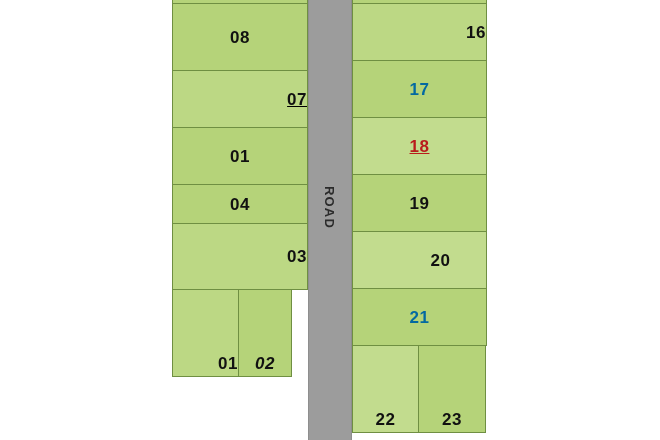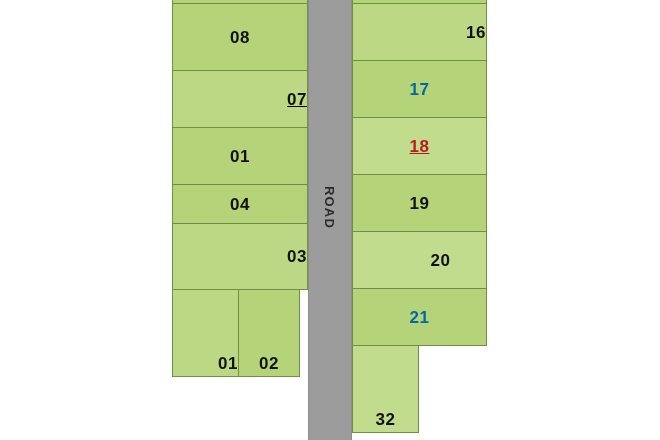--- a/index.html
+++ b/index.html
@@ -131,21 +131,21 @@
         <div class="lot shade-b" style="height: 40px; border-color: rgb(111, 143, 66);">
           <span class="lot-label" style="color: rgb(17, 17, 17);">04</span>
         </div>
         <div class="lot shade-a" style="height: 67px; border-color: rgb(111, 143, 66);">
           <span class="lot-label" style="color: rgb(17, 17, 17);">03</span>
         </div>
         <div class="lot-row" style="height: 88px;">
           <div class="lot shade-a bottom-cut" style="width: 67px; height: 100%; border-color: rgb(111, 143, 66);">
             <span class="lot-label" style="color: rgb(17, 17, 17);">01</span>
           </div>
-          <div class="lot shade-b bottom-cut" style="width: 62px; height: 100%; border-color: rgb(111, 143, 66);">
+          <div class="lot shade-b bottom-cut" style="width: 54px; height: 100%; border-color: rgb(111, 143, 66); font-style: italic;">
             <span class="lot-label" style="color: rgb(17, 17, 17);">02</span>
           </div>
         </div>
       </div>
 
     <div class="road" style="background: rgb(156, 156, 156);">
       <span class="road-label">ROAD</span>
     </div>
 
     <div class="column column-right">
@@ -163,20 +163,23 @@
           <span class="lot-label" style="color: rgb(17, 17, 17);">19</span>
         </div>
         <div class="lot shade-c" style="height: 58px; border-color: rgb(111, 143, 66); padding-left: 42px;">
           <span class="lot-label" style="color: rgb(17, 17, 17);">20</span>
         </div>
         <div class="lot shade-b" style="height: 58px; border-color: rgb(111, 143, 66);">
           <span class="lot-label" style="color: #0369a1;">21</span>
         </div>
         <div class="lot-row" style="height: 88px;">
           <div class="lot shade-c bottom-cut" style="width: 67px; height: 100%; border-color: rgb(111, 143, 66);">
-            <span class="lot-label" style="color: rgb(17, 17, 17);">32</span>
+            <span class="lot-label" style="color: rgb(17, 17, 17);">22</span>
+          </div>
+          <div class="lot shade-b bottom-cut" style="width: 68px; height: 100%; border-color: rgb(111, 143, 66);">
+            <span class="lot-label" style="color: rgb(17, 17, 17);">23</span>
           </div>
         </div>
       </div>
 
   </div>
 
 </div>
 
 </body></html>

